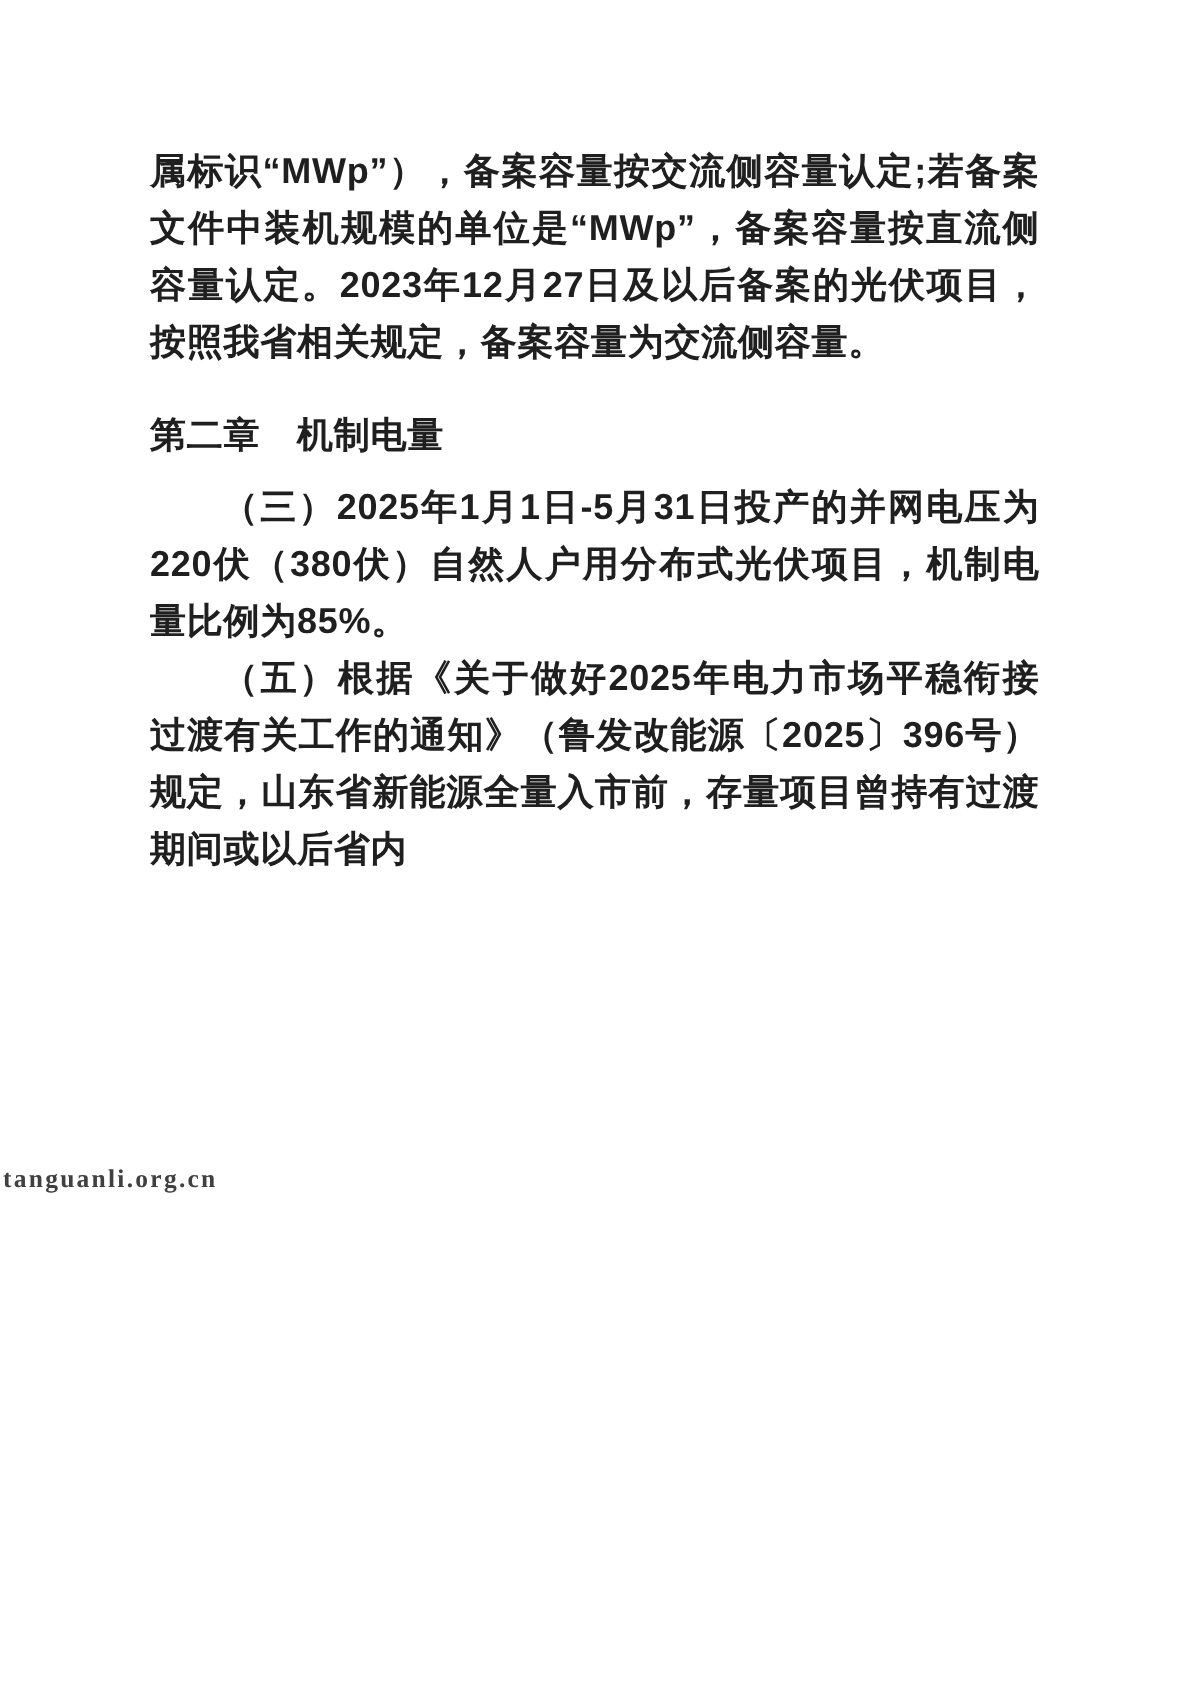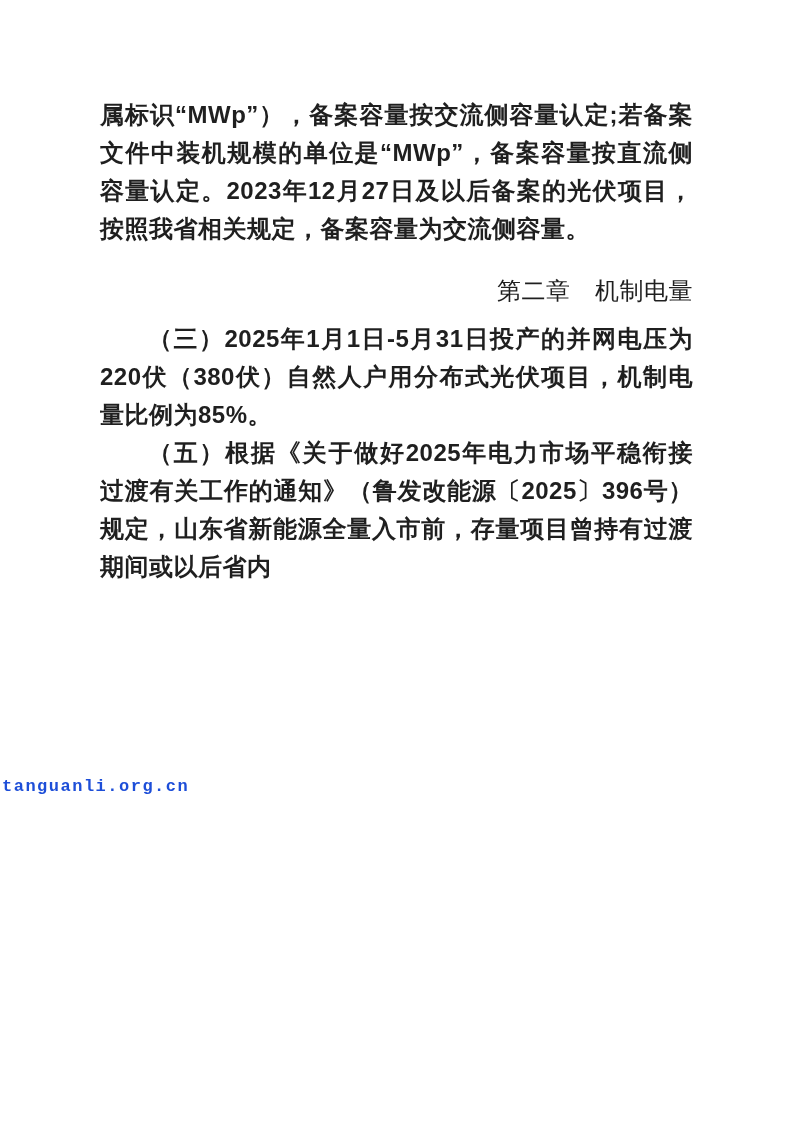--- a/index.html
+++ b/index.html
@@ -28,38 +28,38 @@
     letter-spacing: 0.5px;
   }
   .content p {
     margin: 0;
     text-indent: 2em;
   }
   p.no-indent {
     text-indent: 0;
   }
   .chapter-heading {
-    text-align: right;
+    text-align: left;
     text-indent: 0 !important;
     margin: 24px 0 10px 0 !important;
-    font-weight: 400;
+    font-weight: 700;
   }
   .article-label {
     font-weight: 400;
     color: #53565c;
   }
   .watermark {
     position: absolute;
     left: 2px;
     bottom: 2px;
     font-size: 17px;
     font-weight: 700;
     letter-spacing: 1.5px;
-    color: #1d4ed8;
-    font-family: Liberation Mono, monospace;
+    color: #404040;
+    font-family: Liberation Serif, serif;
     text-align: right;
   }
 </style>
 </head>
 <body>
 
 <div class="page">
   <div class="content">
 
     <p class="no-indent">属标识“MWp”），备案容量按交流侧容量认定;若备案文件中装机规模的单位是“MWp”，备案容量按直流侧容量认定。2023年12月27日及以后备案的光伏项目，按照我省相关规定，备案容量为交流侧容量。</p>

